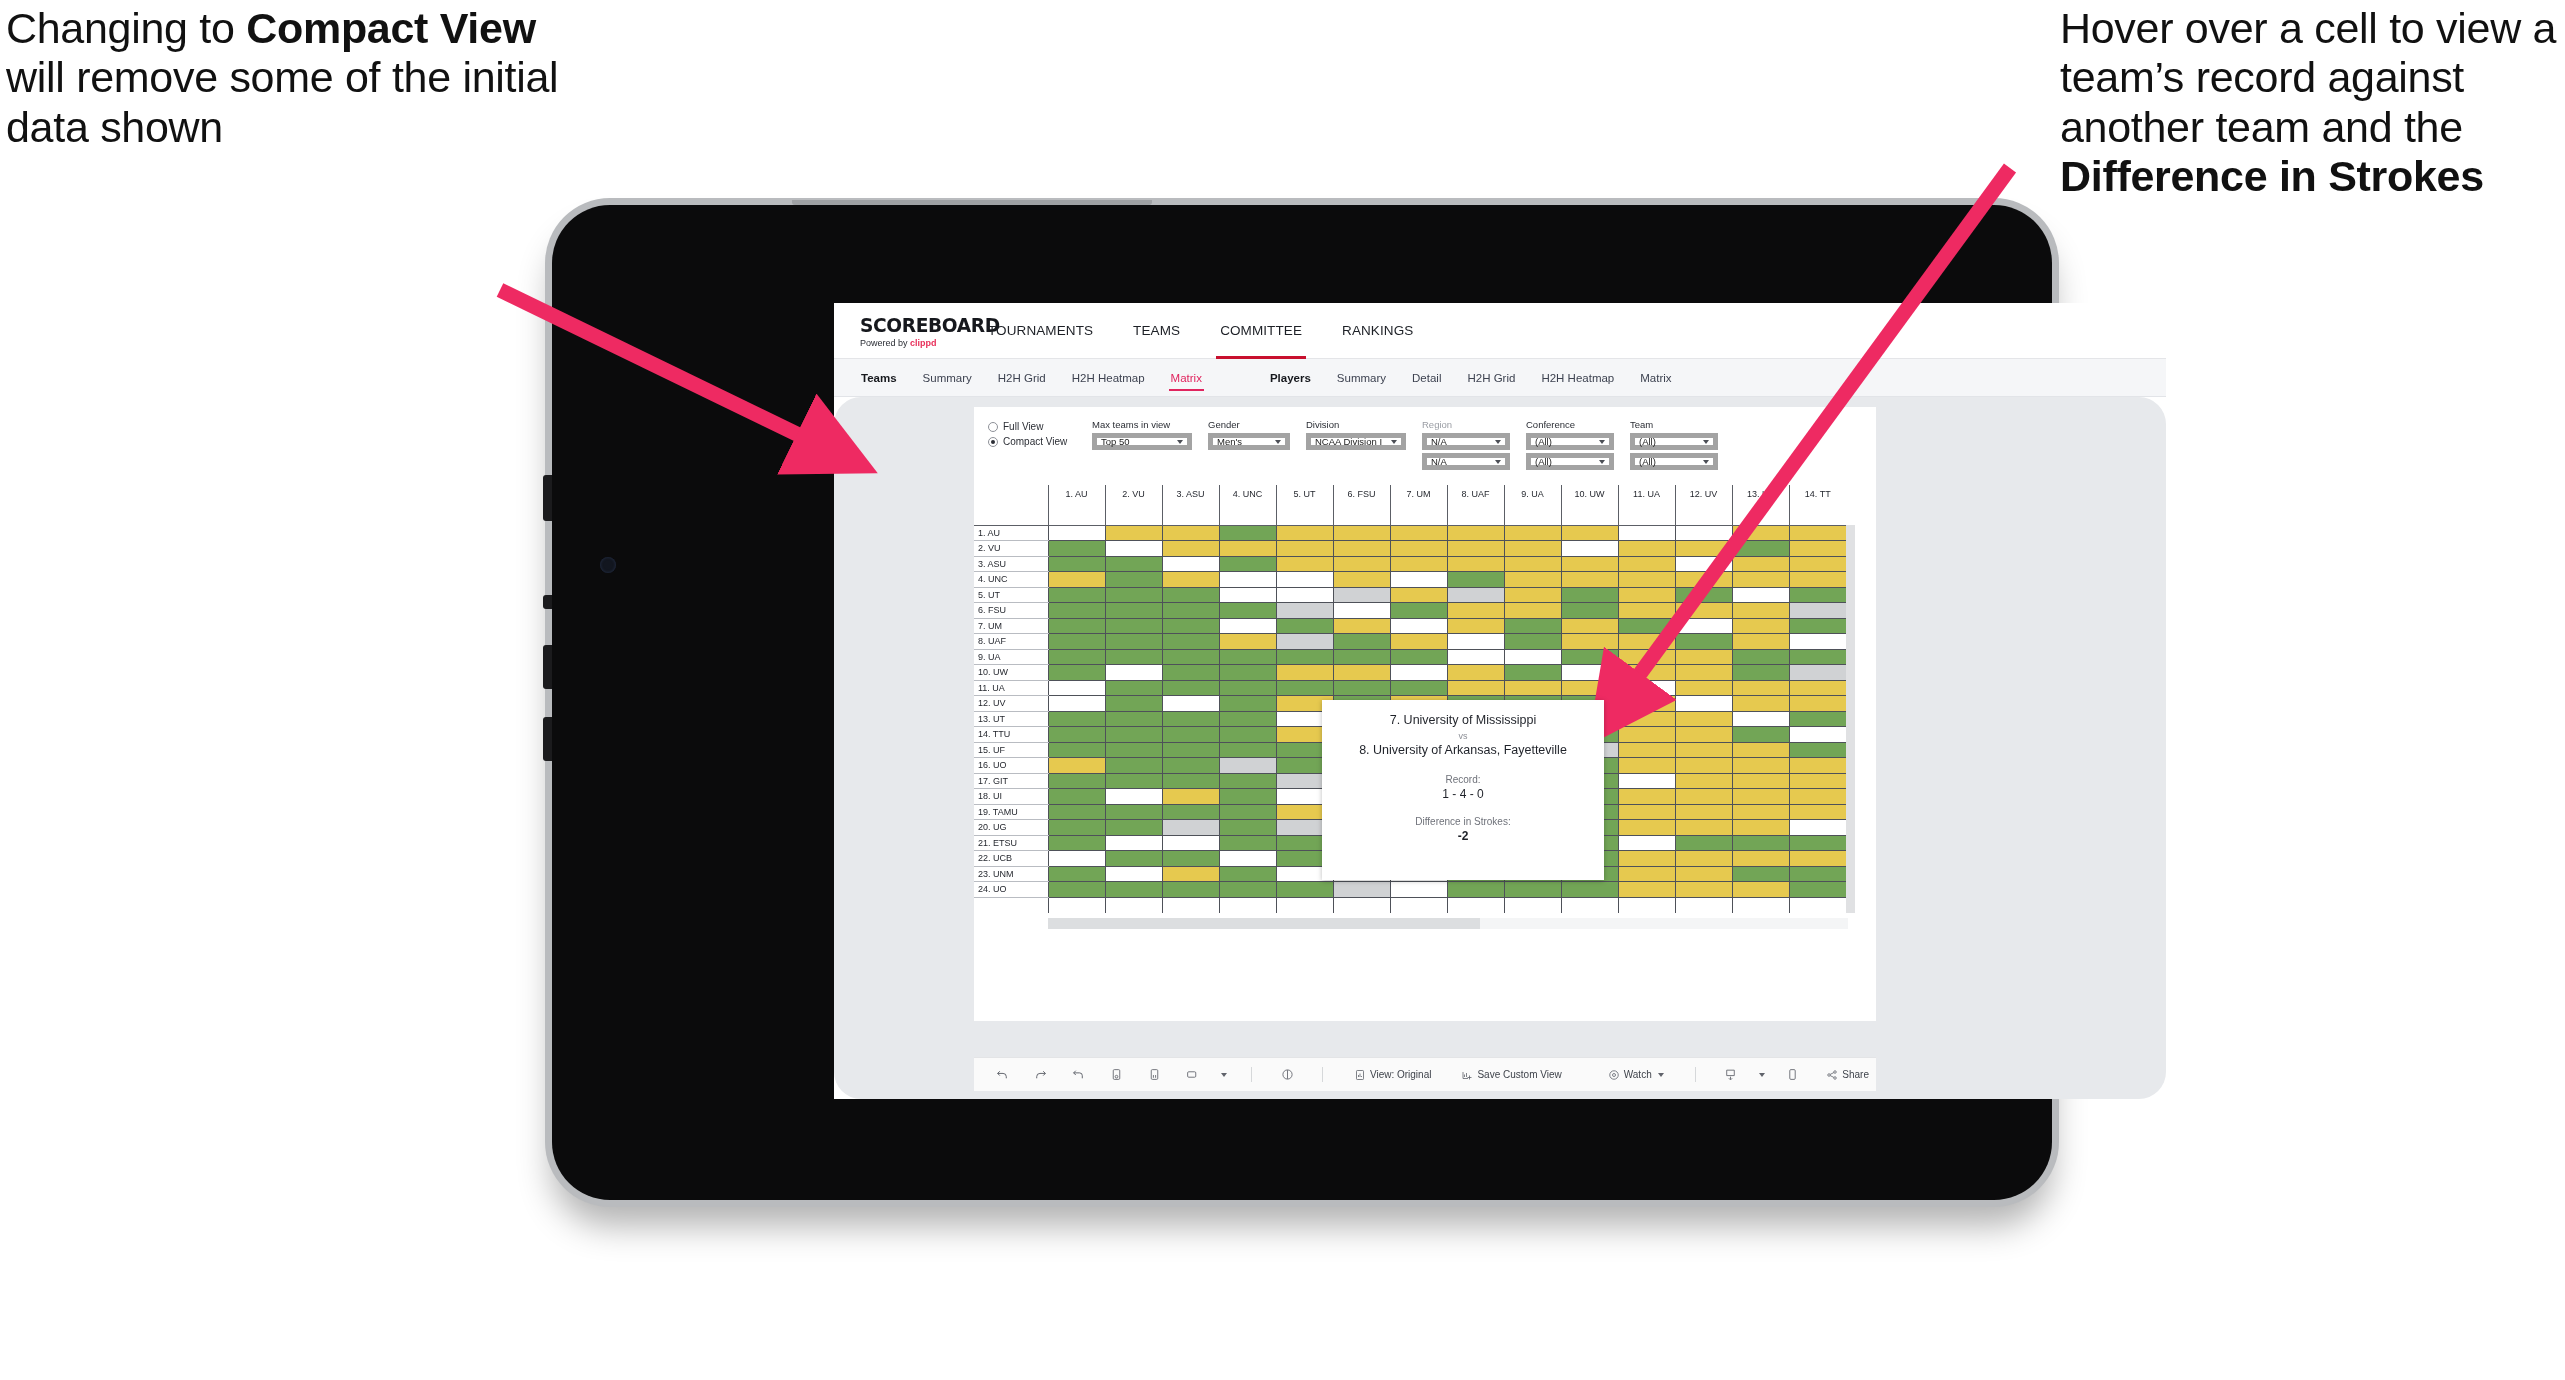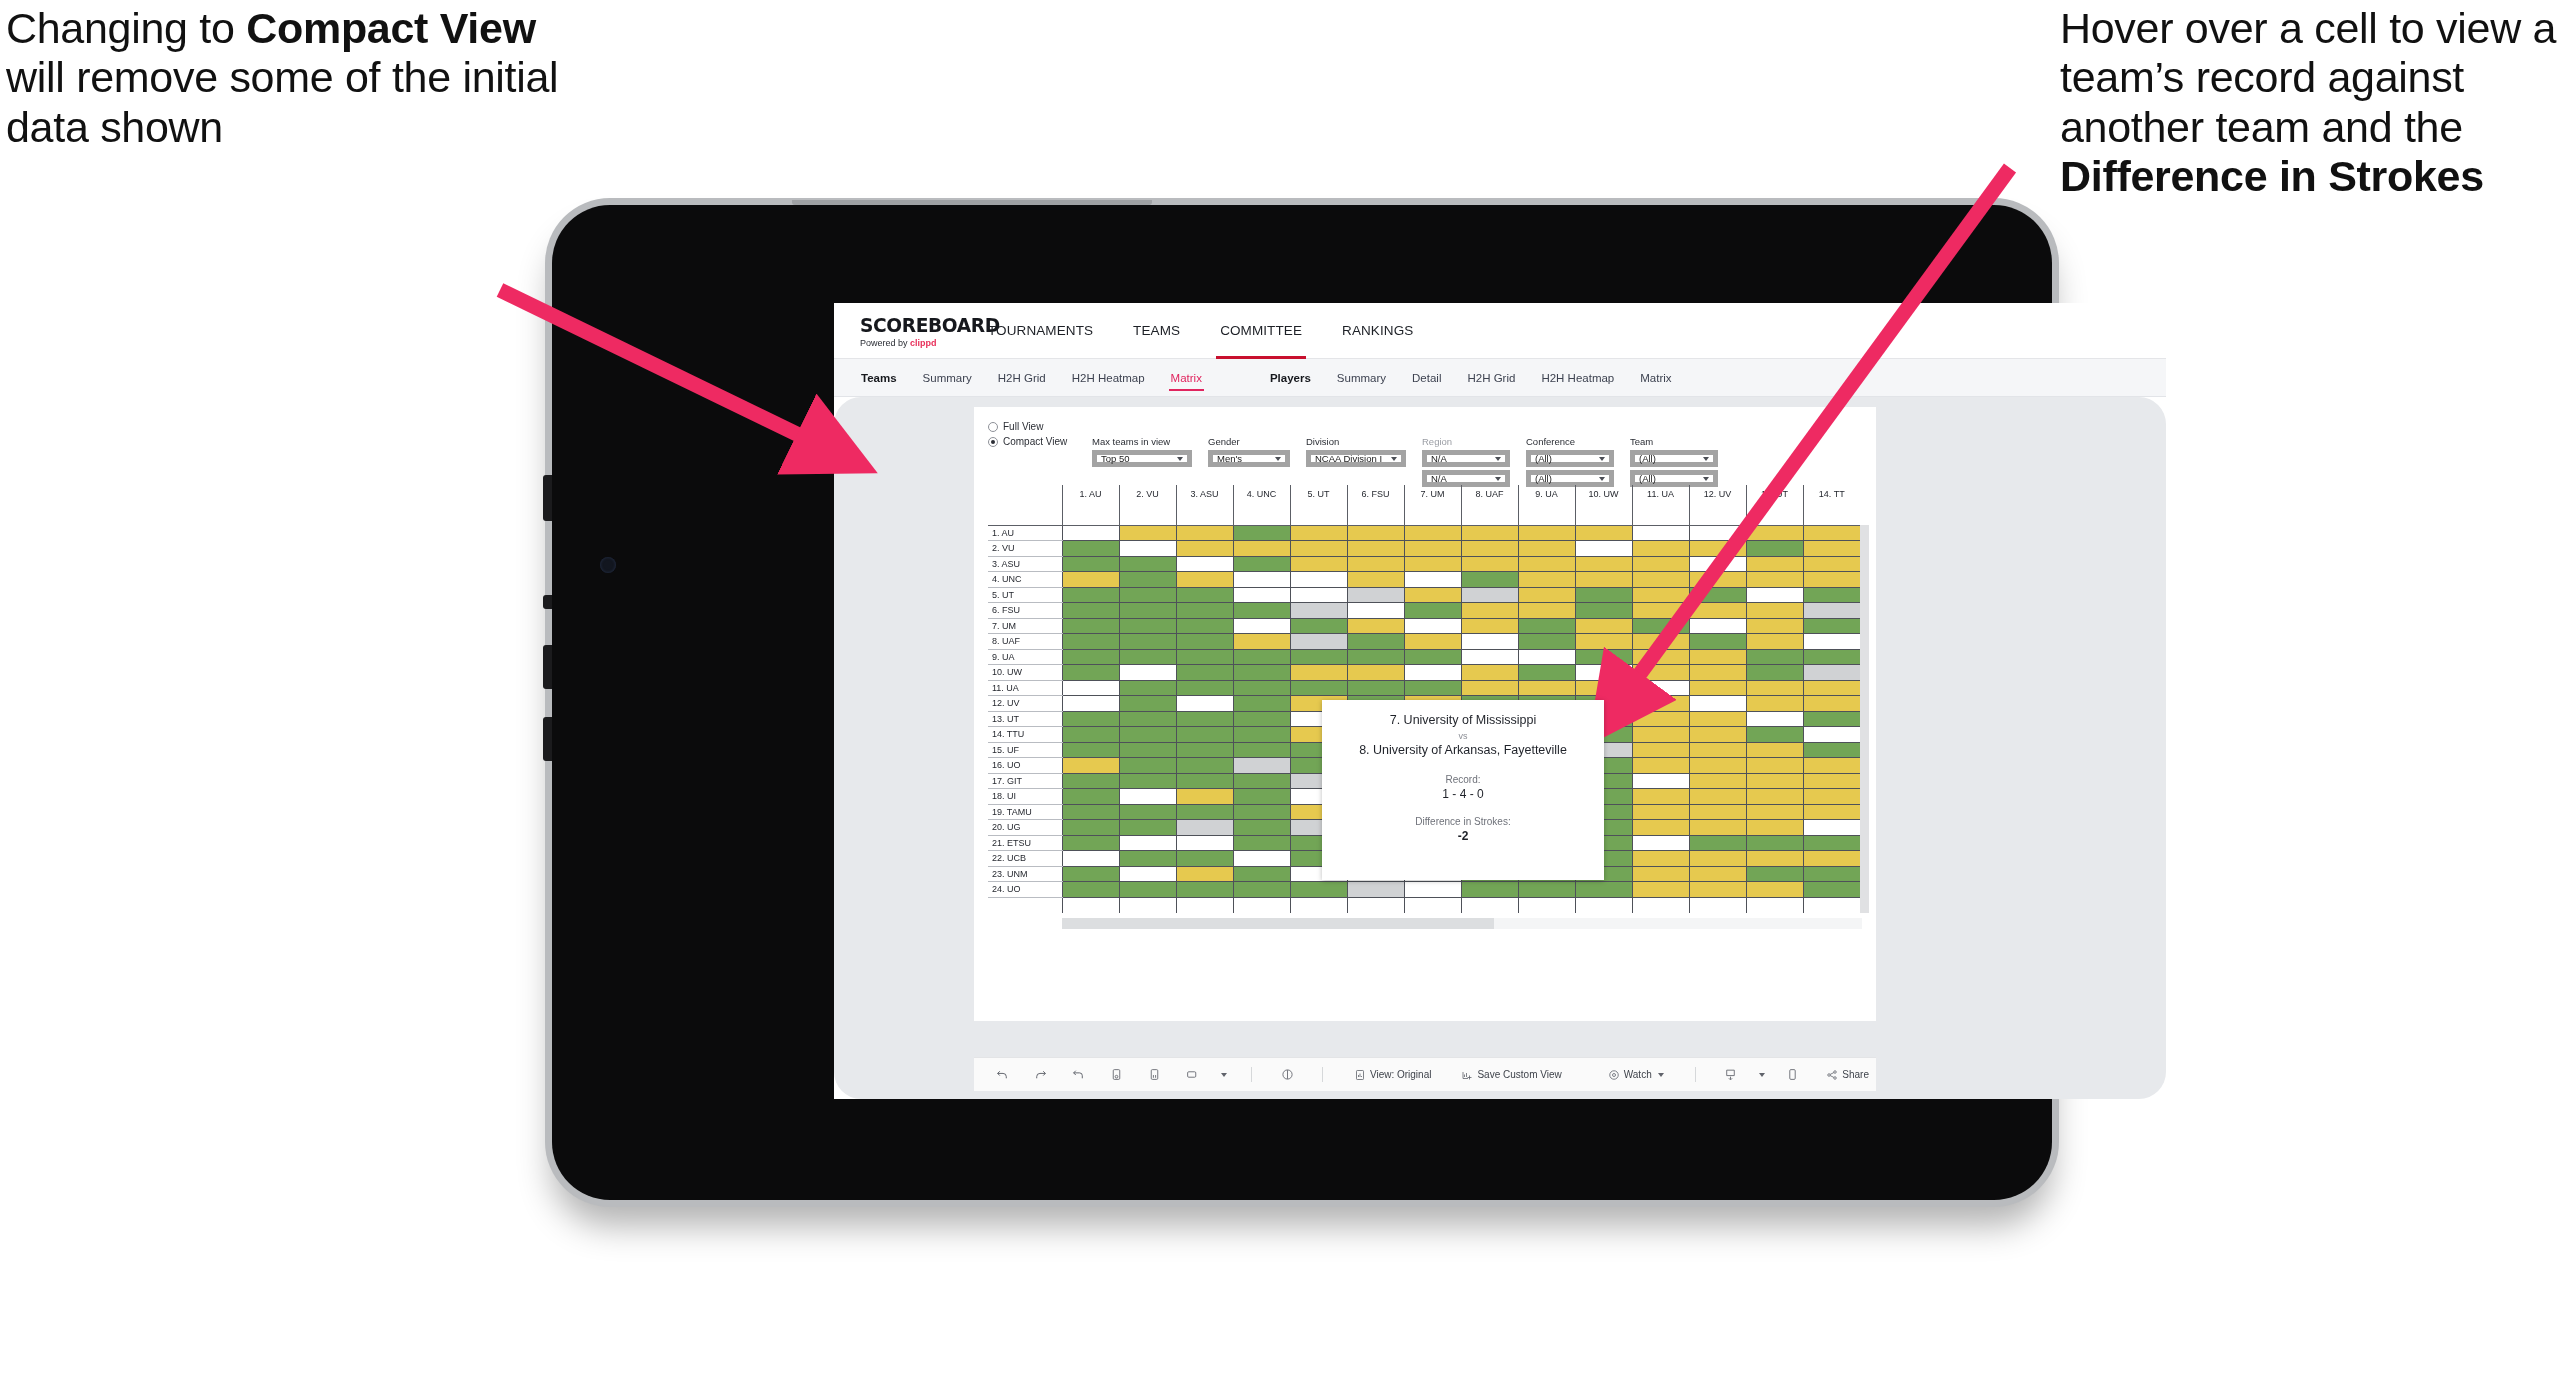--- a/index.html
+++ b/index.html
@@ -122,21 +122,21 @@
     width: 902px; height: 614px;
     background: #ffffff;
   }
 
   
   #filters {
     display: flex; padding: 12px 0 0 14px; gap: 0;
     align-items: flex-start; height: 78px;
   }
   .f-block { margin-right: 16px; }
-  .f-label { font-size: 9.5px; color: #2b2e35; margin-bottom: 3px; white-space: nowrap; margin-top: 17px; }
+  .f-label { font-size: 9.5px; color: #2b2e35; margin-bottom: 3px; white-space: nowrap; }
   .f-label.muted { color: #9a9da4; }
   .f-select {
     height: 17px; border: 5px solid #a3a3a3; background: #fff;
     font-size: 9.5px; color: #222; display: flex; align-items: center;
     padding: 0 4px; position: relative;
   }
   .f-select .caret {
     position: absolute; right: 4px; top: 50%;
     margin-top: -2px;
     width: 0; height: 0;
@@ -152,21 +152,21 @@
     border: 1.4px solid #8e9198; background: #fff;
     margin-right: 5px; position: relative; flex: none;
   }
   .radio-dot.on::after {
     content: ""; position: absolute; left: 2px; top: 2px;
     width: 4px; height: 4px; border-radius: 50%; background: #2b2e35;
   }
   .radio-label { font-size: 10px; color: #2b2e35; white-space: nowrap; }
 
   
-  #matrix-wrap { position: relative; margin-left: 14px; width: 874px; }
+  #matrix-wrap { position: relative; width: 874px; }
   table.matrix { border-collapse: collapse; table-layout: fixed; }
   table.matrix th.corner { width: 74px; height: 40px; border-bottom: 1.5px solid #5c5f66; }
   table.matrix th.colhead {
     width: 57px; height: 40px; vertical-align: top;
     font-size: 9px; font-weight: 400; color: #1f2229;
     border-left: 1px solid #5c5f66;
     border-bottom: 1.5px solid #5c5f66;
     padding-top: 4px; white-space: nowrap;
   }
   table.matrix td.rowhead {

